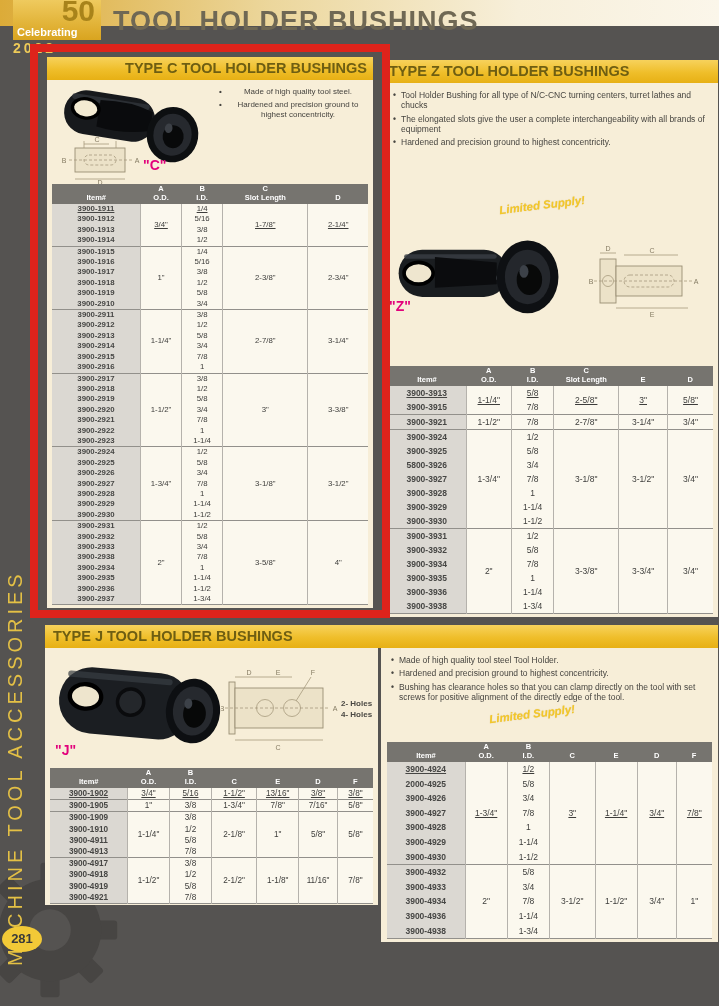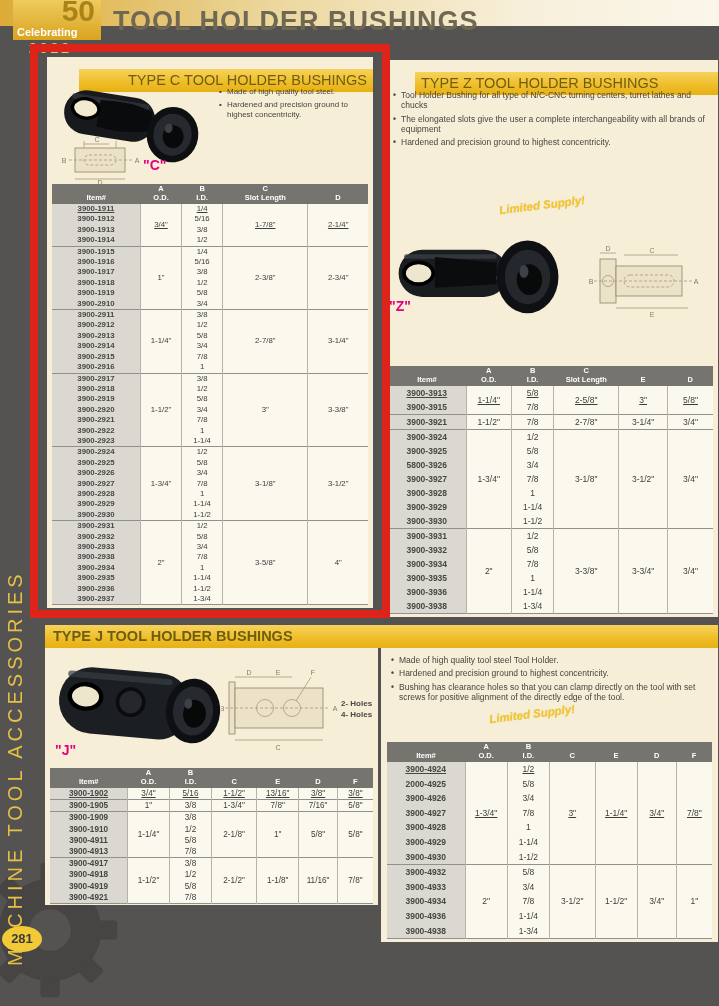--- a/index.html
+++ b/index.html
@@ -9,57 +9,57 @@
   
   .top-band { position:absolute; left:0; top:0; width:719px; height:26px;
     background:linear-gradient(90deg,#dcab38 0%, #ecd79d 38%, #f7efda 72%, #fbf6ea 100%); }
   .page-title { position:absolute; left:113px; top:6px; font-size:27px; font-weight:800;
     color:#6f6854; letter-spacing:1px; white-space:nowrap; }
   .logo { position:absolute; left:13px; top:0; width:88px; height:58px; z-index:6; }
   .logo-gold { position:absolute; left:0; top:0; width:88px; height:40px;
     background:linear-gradient(180deg,#efca5e,#d9a41f); overflow:hidden; }
   .logo-50 { position:absolute; right:6px; top:-6px; font-size:30px; font-weight:800; color:#a8831a; }
   .logo-celebrating { position:absolute; left:4px; bottom:2px; font-size:11px; font-weight:700; color:#ffffff; }
-  .logo-year { position:absolute; left:16px; top:40px; font-size:14px; font-weight:700;
+  .logo-year { position:absolute; left:0; top:40px; font-size:14px; font-weight:700;
     color:#edca58; letter-spacing:3px; }
 
   
   .sidebar-text { position:absolute; left:4px; top:332px; height:634px; z-index:2;
     writing-mode:vertical-rl; transform:rotate(180deg);
     color:#e4c045; font-size:20px; letter-spacing:4px; white-space:nowrap; }
   .page-num { position:absolute; left:2px; top:926px; width:40px; height:26px; z-index:4;
     background:#f2c937; border-radius:50%; text-align:center; line-height:26px;
     font-size:13px; font-weight:800; color:#3b3b39; }
   .gear-svg { position:absolute; left:-30px; top:850px; width:160px; height:160px; z-index:1; }
 
   
   .panel { position:absolute; background:#f7eed8; z-index:1; }
   .panel-c { left:47px; top:57px;  width:326px; height:551px; }
   .panel-z { left:383px; top:60px; width:335px; height:557px; }
   .panel-jl { left:45px;  top:648px; width:333px; height:257px; }
   .panel-jr { left:381px; top:648px; width:337px; height:294px; }
 
-  .sec-header { position:absolute; left:0; top:12px; right:0; height:23px;
+  .sec-header { position:absolute; left:0; top:0; right:0; height:23px;
     background:linear-gradient(180deg,#f7d25c 0%, #efbe2a 55%, #e7b014 100%);
-    color:#6e5e12; font-weight:400; font-size:14.5px; line-height:23px;
-    padding:0 6px; white-space:nowrap;margin-left:32px; }
+    color:#6e5e12; font-weight:700; font-size:14.5px; line-height:23px;
+    padding:0 6px; white-space:nowrap; }
   .sec-header.right { text-align:right; }
   .j-bar { position:absolute; left:45px; top:625px; width:673px; height:23px; right:auto;
     background:linear-gradient(180deg,#f7d25c 0%, #efbe2a 55%, #e7b014 100%);
     color:#6e5e12; font-weight:800; font-size:14.5px; line-height:23px; padding:0 8px; z-index:2; }
 
   .highlight-box { position:absolute; left:30px; top:44px; width:360px; height:574px;
     border:8px solid #de231b; z-index:10; pointer-events:none; }
 
   
   .bullets { position:absolute; list-style:none; }
   .bullets li { position:relative; padding-left:8px; margin-bottom:3px;
     color:#474540; line-height:1.22; }
   .bullets li::before { content:"\2022"; position:absolute; left:0; top:0; font-weight:700; }
-  .bullets-c { left:172px; top:30px; width:150px; font-size:8px; }
+  .bullets-c { left:172px; top:30px; width:150px; font-size:8px;text-align:center; }
   .bullets-z { left:10px; top:30px; width:320px; font-size:8.5px; }
   .bullets-j { left:10px; top:7px;  width:322px; font-size:8.5px; }
 
   .mag-label { position:absolute; color:#e2017b; font-weight:800; font-size:14px; }
   .limited { position:absolute; color:#f3c728; font-weight:800; font-style:italic; font-size:11.5px;
     transform:rotate(-7deg); text-shadow:0 0 1px rgba(170,120,0,.35); white-space:nowrap; }
   .holes-note { position:absolute; left:296px; top:50px; width:36px; text-align:left;
     font-size:8px; font-weight:700; color:#4a4843; line-height:11px; }
 
   

